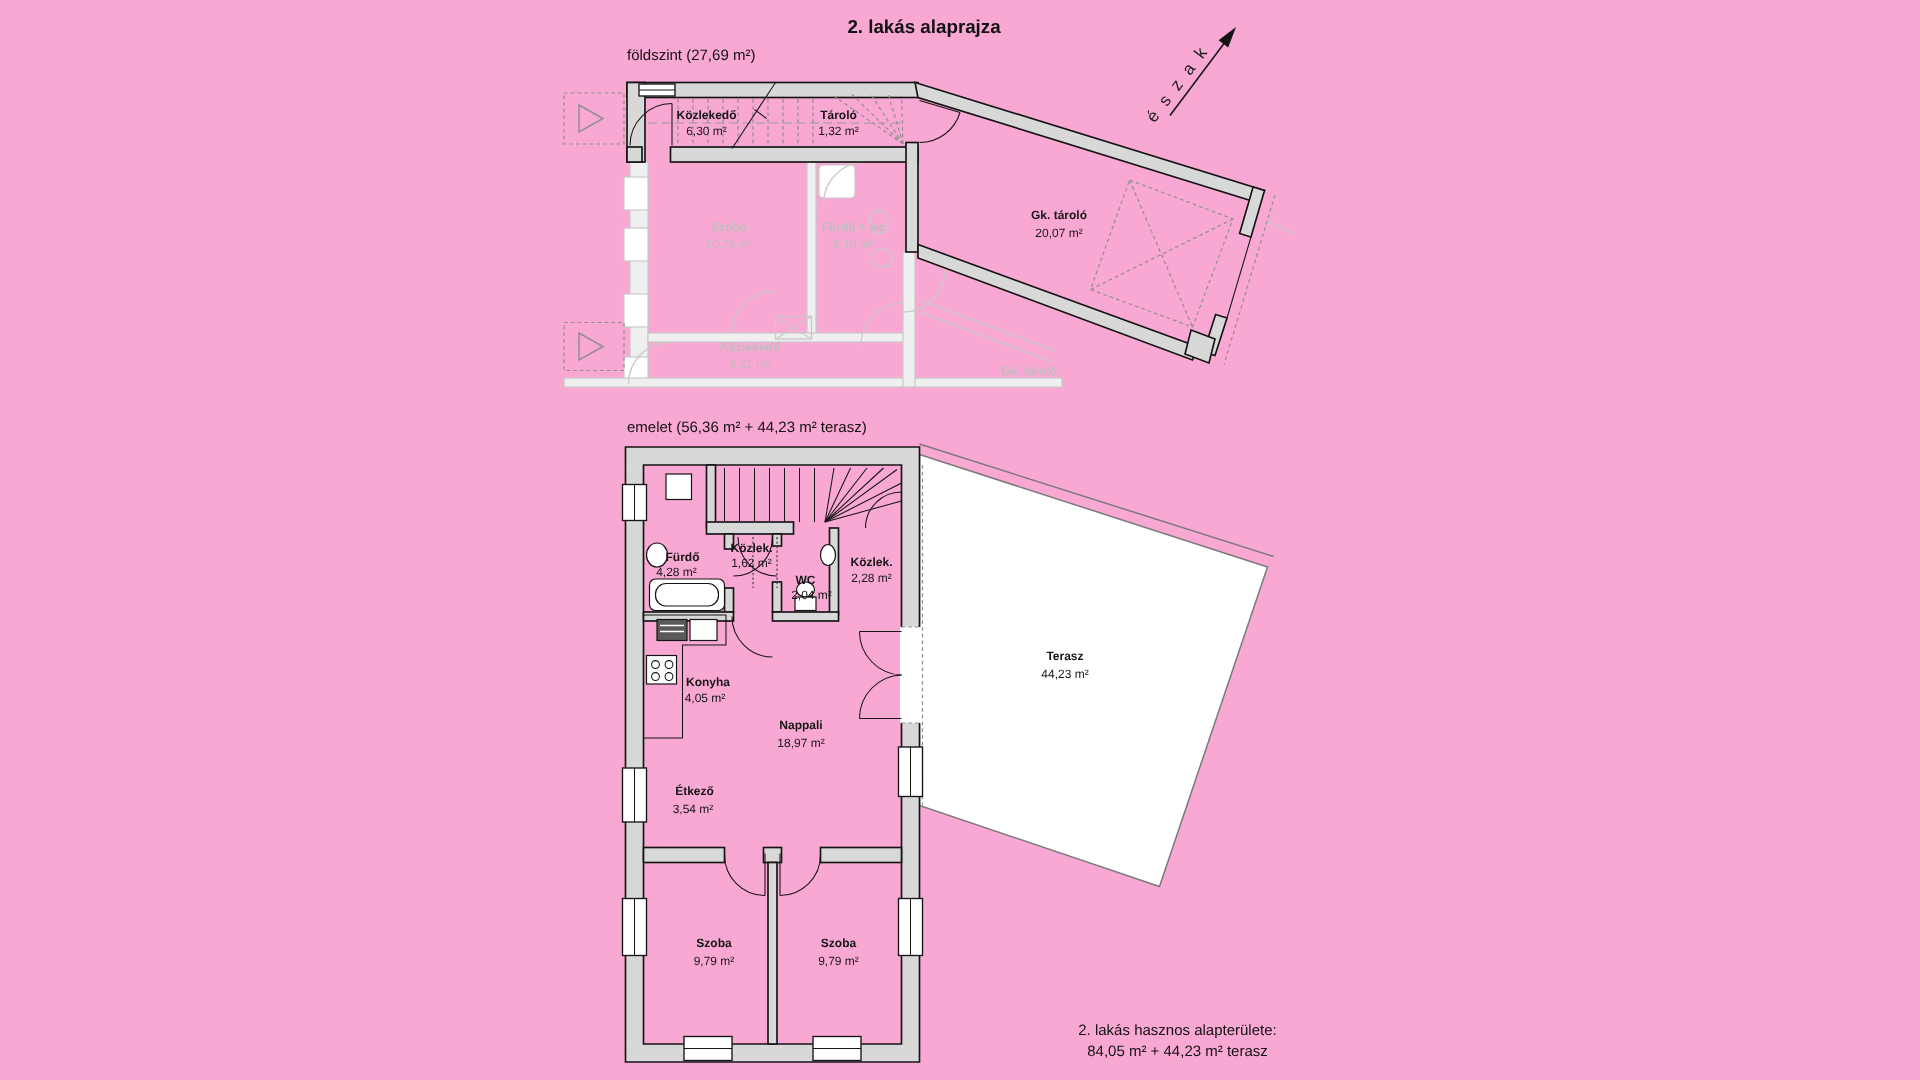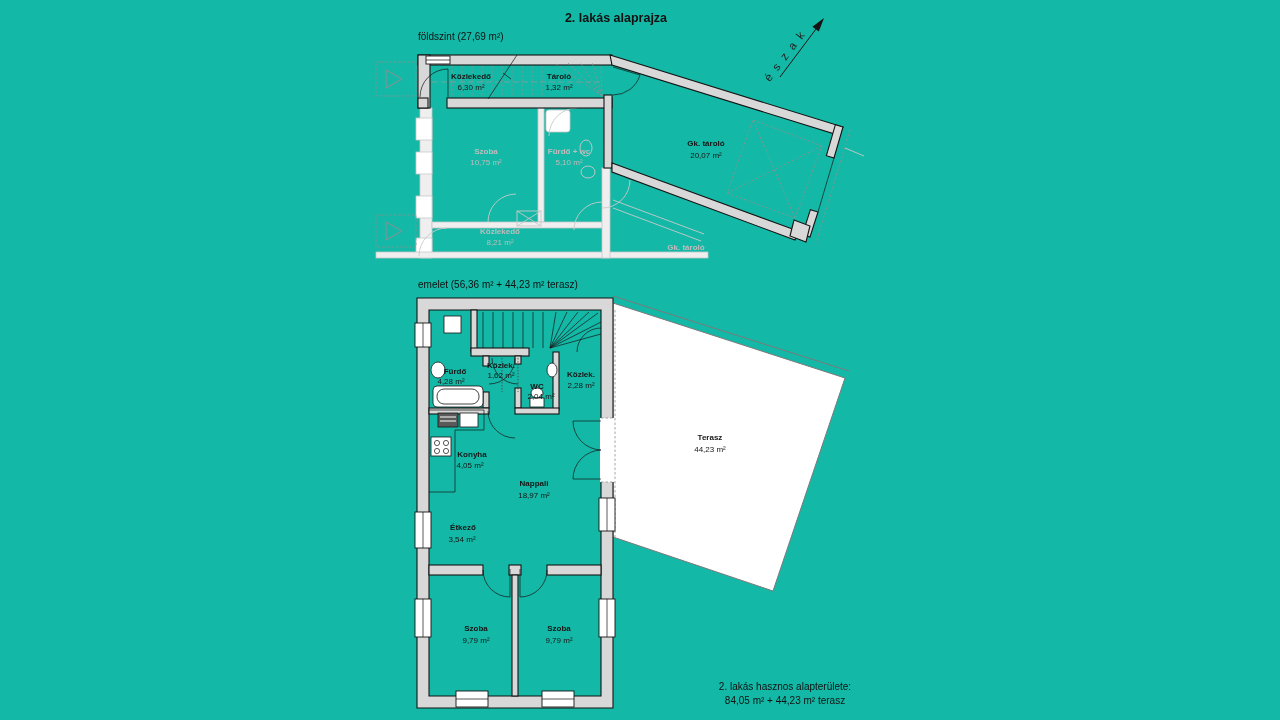--- a/index.html
+++ b/index.html
@@ -1,16 +1,16 @@
 <!DOCTYPE html>
 <html><head>
 <meta charset="utf-8">
 <style>
   html,body{margin:0;padding:0;background:#fff;}
-  .page{position:relative;width:1280px;height:720px;background:#14b8a6;overflow:hidden;
+  .page{position:relative;width:1280px;height:720px;background:#f9a8d4;overflow:hidden;
         font-family:"Liberation Sans",sans-serif;}
   svg text{font-family:"Liberation Sans",sans-serif;}
   .title{font-size:12.5px;font-weight:bold;fill:#111;text-anchor:middle;}
   .cap{font-size:10px;fill:#111;}
   .sum{font-size:10px;fill:#111;text-anchor:middle;}
   .bl{font-size:8px;font-weight:bold;fill:#161616;text-anchor:middle;}
   .ar{font-size:8px;fill:#161616;text-anchor:middle;}
   .bl-f{font-size:8px;font-weight:bold;fill:#bdbdbd;text-anchor:middle;}
   .ar-f{font-size:8px;fill:#bdbdbd;text-anchor:middle;}
   .north-t{font-size:11.5px;fill:#222;text-anchor:middle;letter-spacing:2px;}

